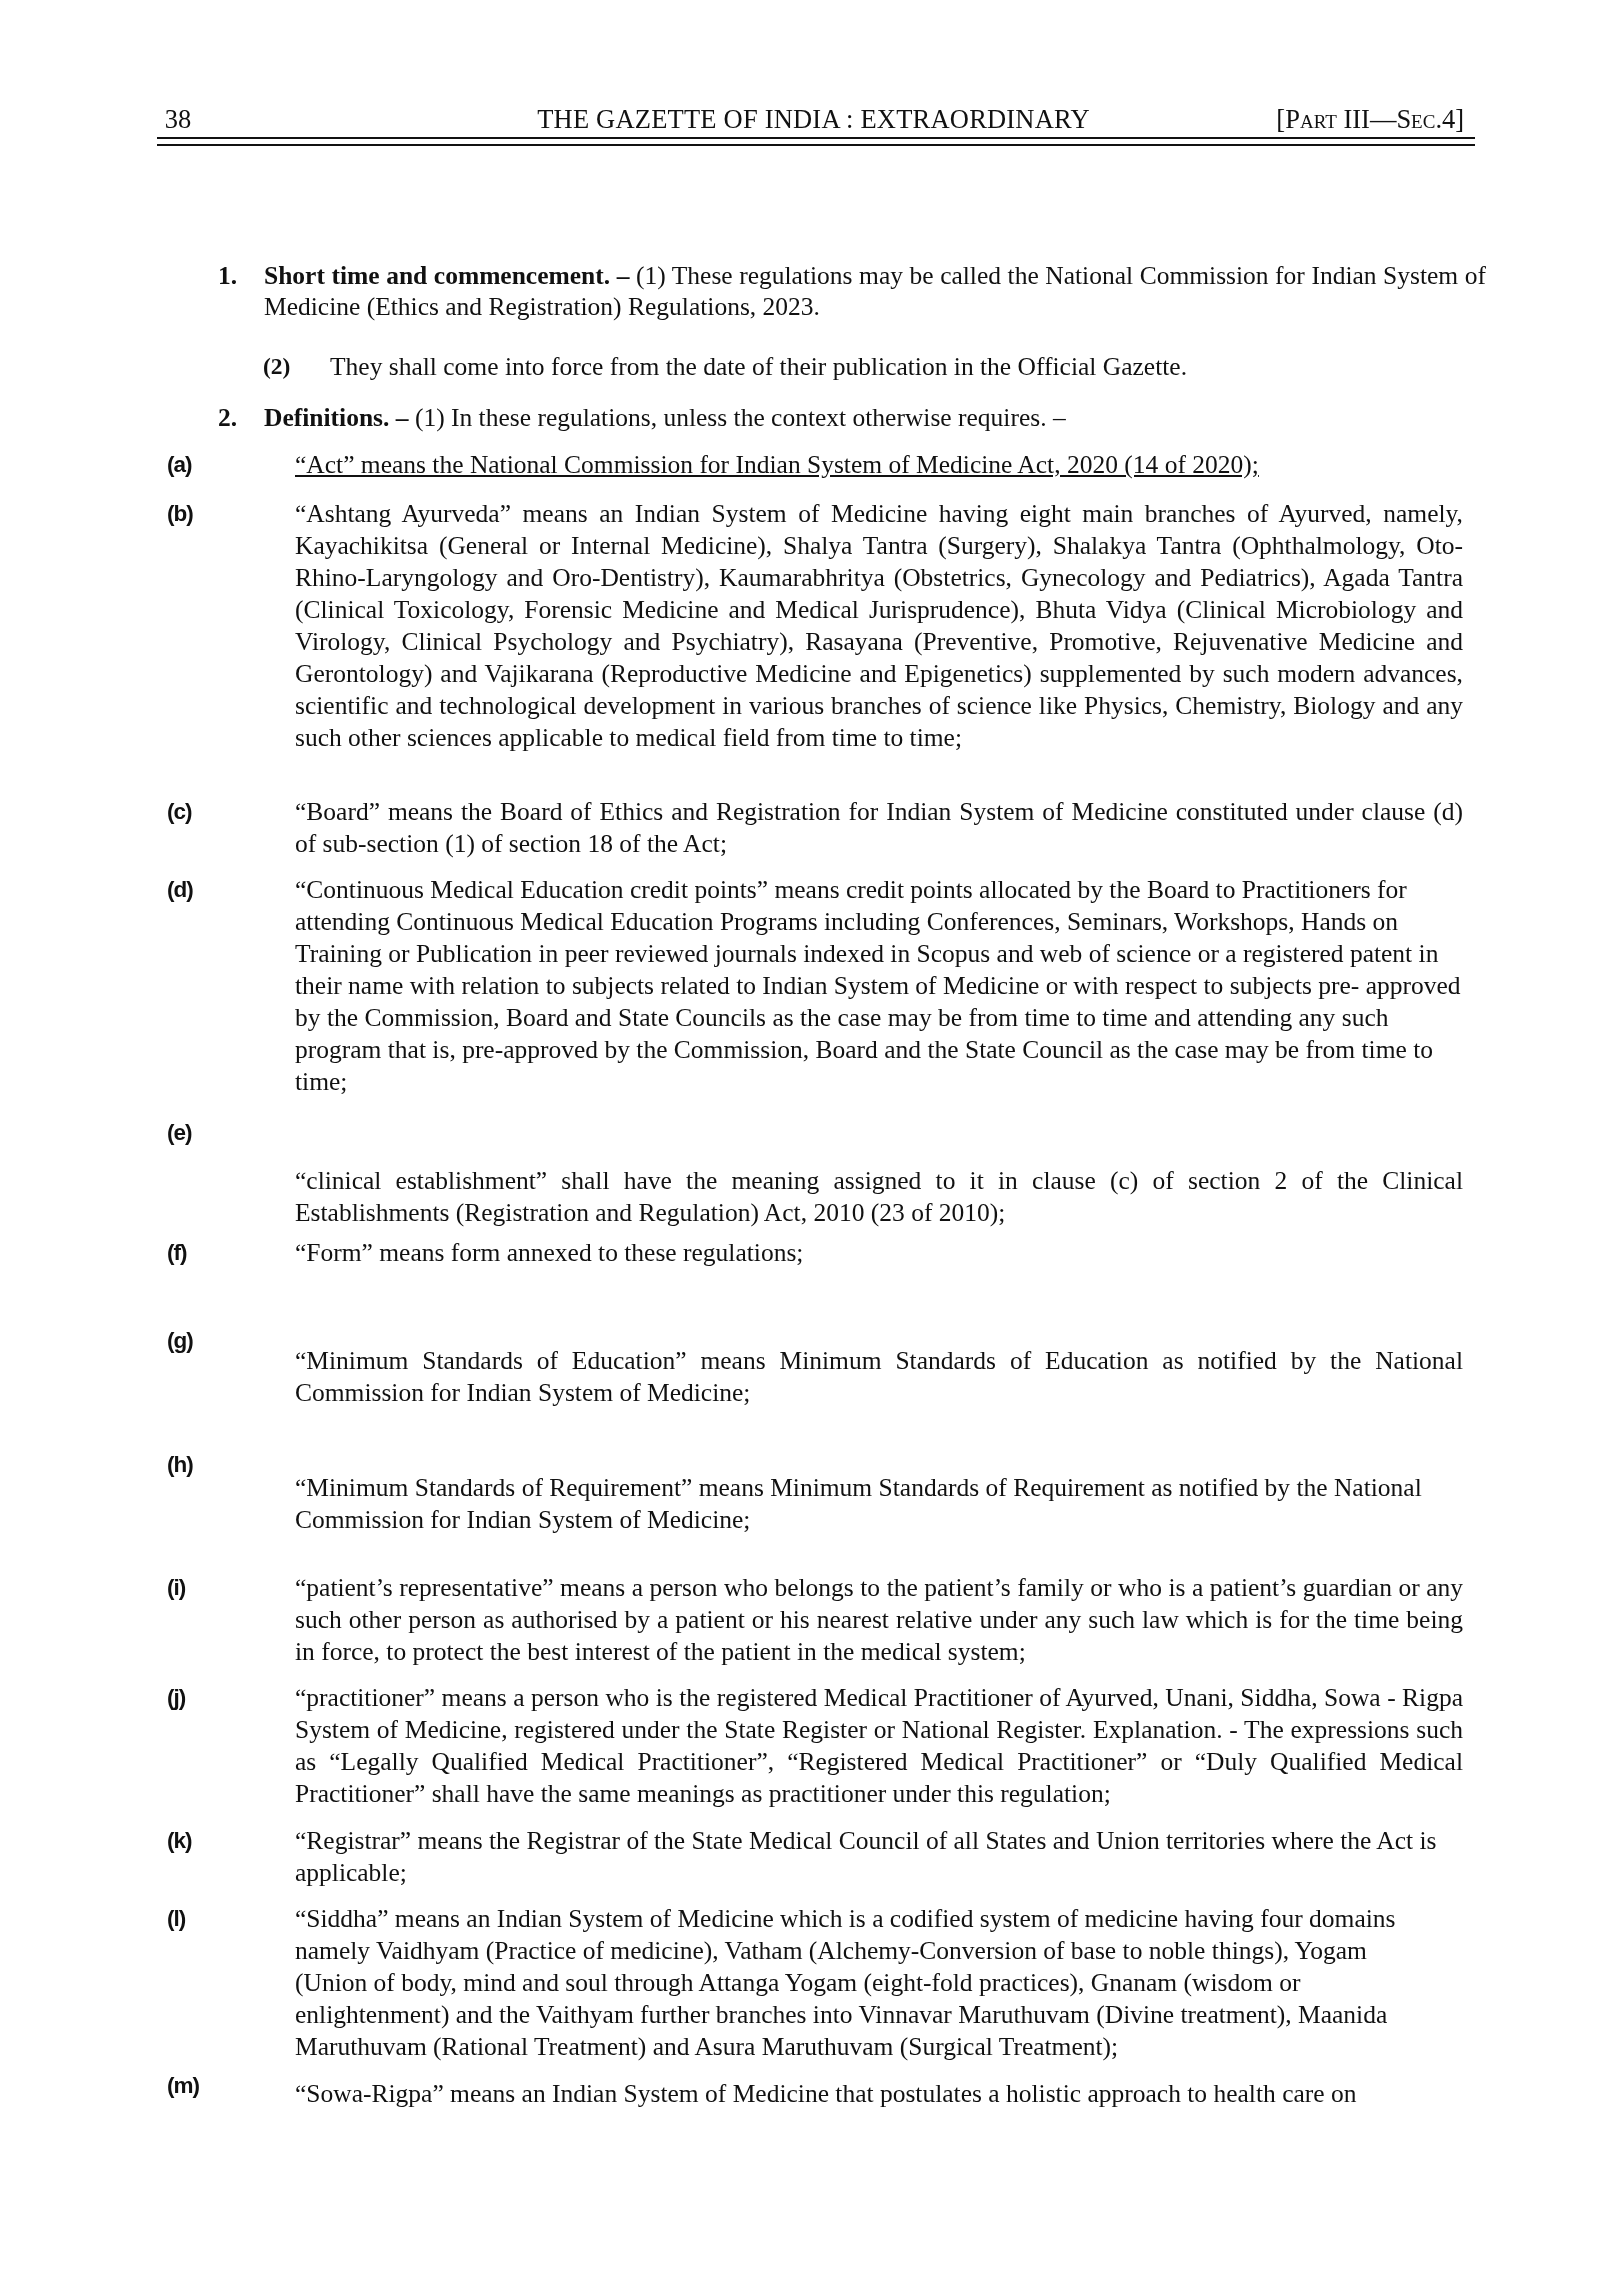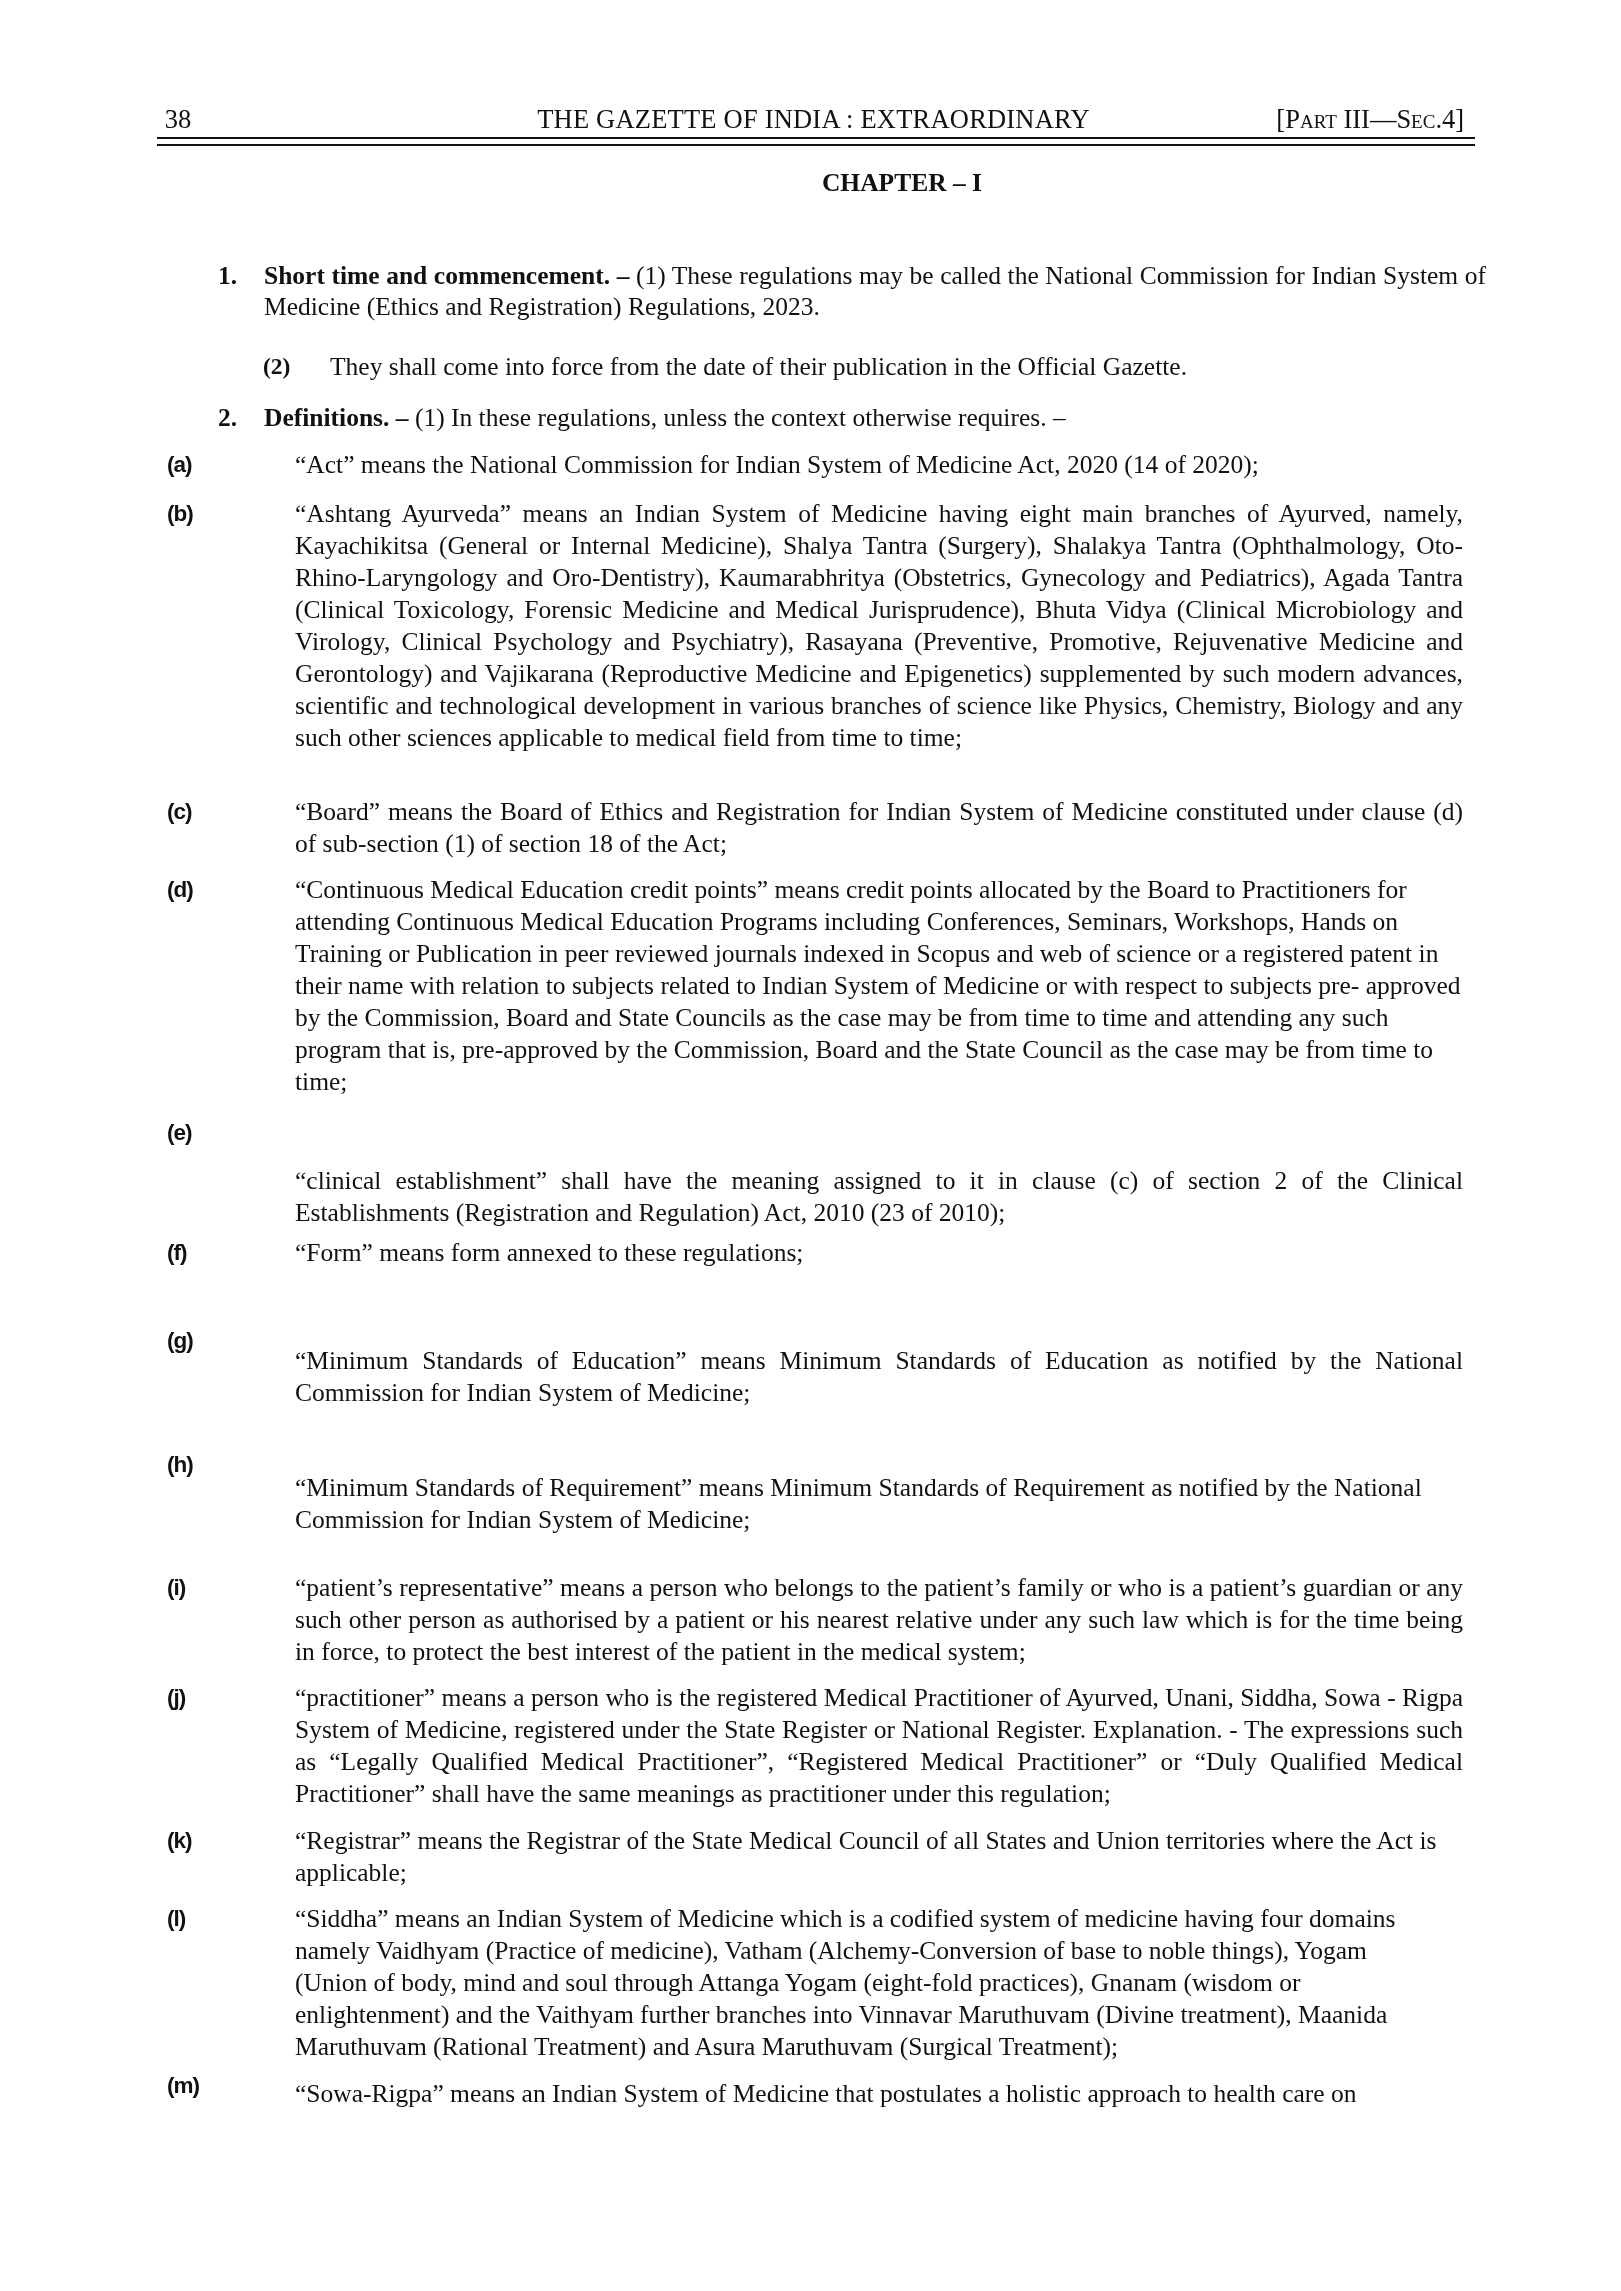--- a/index.html
+++ b/index.html
@@ -52,40 +52,39 @@
 <div class="page">
 
   <div class="header">
     <span class="pg">38</span>
     <span class="title">THE GAZETTE OF INDIA : EXTRAORDINARY</span>
     <span class="part">[Part III—Sec.4]</span>
   </div>
   <div class="rule1"></div>
   <div class="rule2"></div>
 
-  <div class="chapter">CHAPTER – I</div>
 
   <div class="sec" style="left:218px; top:260px;">
     <span class="num">1.</span>
     <div class="body"><span class="head">Short time and commencement. –</span><span> (1) These regulations may be called the National Commission for Indian System of Medicine (Ethics and Registration) Regulations, 2023.</span></div>
   </div>
 
   <div class="sub" style="left:263px; top:351px;">
     <span class="lbl">(2)</span>
     <span class="txt">They shall come into force from the date of their publication in the Official Gazette.</span>
   </div>
 
   <div class="sec" style="left:218px; top:402px;">
     <span class="num">2.</span>
     <div class="body"><span class="head">Definitions. –</span><span> (1) In these regulations, unless the context otherwise requires. –</span></div>
   </div>
 
   <div class="def" style="top:449px;">
     <span class="lbl" style="top:0;">(a)</span>
-    <div class="txt nj" style="top:0;">“Act” means the National Commission for Indian System of Medicine Act, 2020 (14 of 2020);</div>
+    <div class="txt nj" style="top:0;text-decoration:underline;">“Act” means the National Commission for Indian System of Medicine Act, 2020 (14 of 2020);</div>
   </div>
 
   <div class="def" style="top:498px;">
     <span class="lbl" style="top:0;">(b)</span>
     <div class="txt" style="top:0;">“Ashtang Ayurveda” means an Indian System of Medicine having eight main branches of Ayurved, namely, Kayachikitsa (General or Internal Medicine), Shalya Tantra (Surgery), Shalakya Tantra (Ophthalmology, Oto-Rhino-Laryngology and Oro-Dentistry), Kaumarabhritya (Obstetrics, Gynecology and Pediatrics), Agada Tantra (Clinical Toxicology, Forensic Medicine and Medical Jurisprudence), Bhuta Vidya (Clinical Microbiology and Virology, Clinical Psychology and Psychiatry), Rasayana (Preventive, Promotive, Rejuvenative Medicine and Gerontology) and Vajikarana (Reproductive Medicine and Epigenetics) supplemented by such modern advances, scientific and technological development in various branches of science like Physics, Chemistry, Biology and any such other sciences applicable to medical field from time to time;</div>
   </div>
 
   <div class="def" style="top:796px;">
     <span class="lbl" style="top:0;">(c)</span>
     <div class="txt" style="top:0;"> “Board” means the Board of Ethics and Registration for Indian System of Medicine constituted under clause (d) of sub-section (1) of section 18 of the Act;</div>

